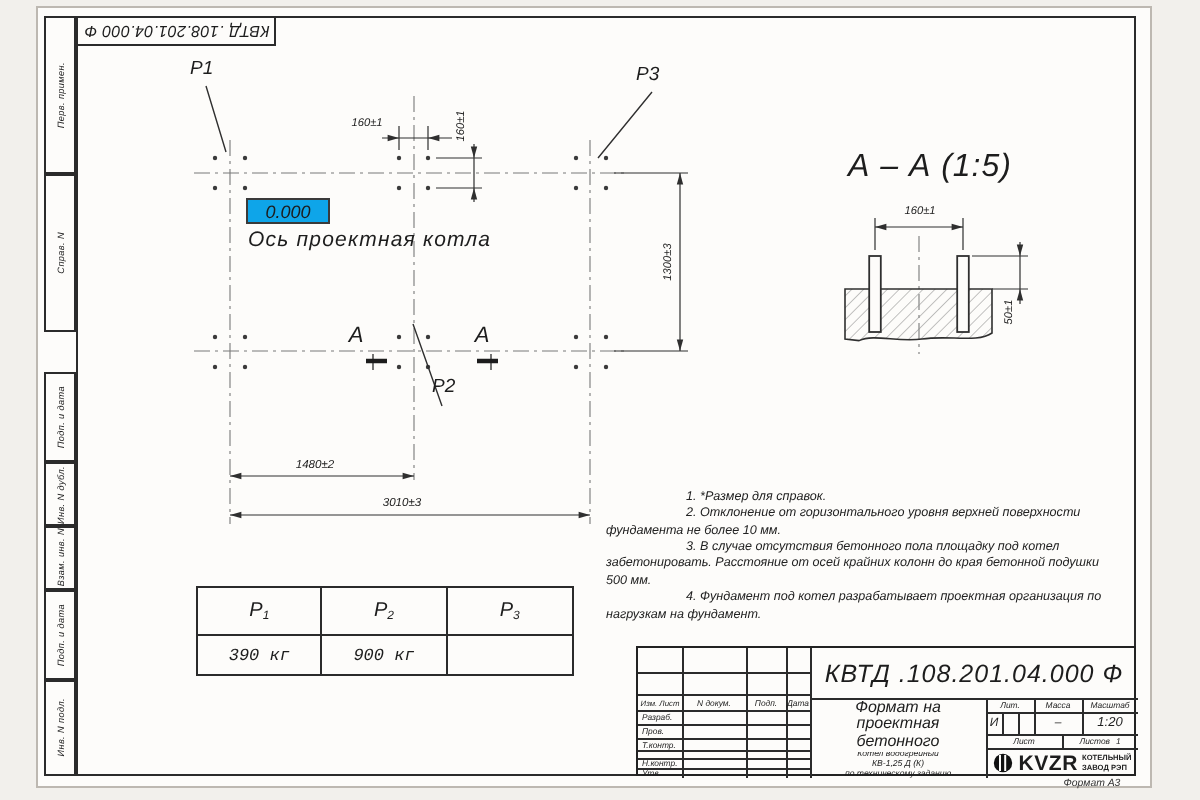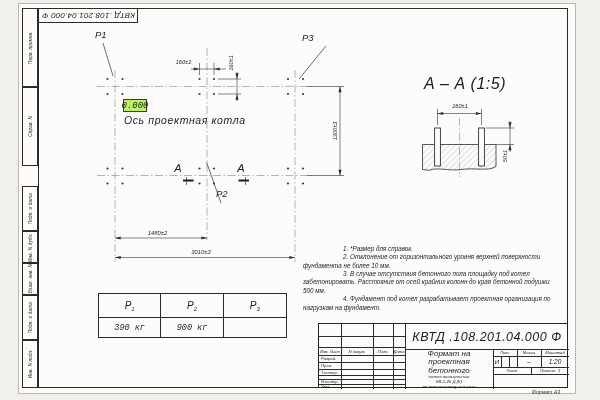--- a/index.html
+++ b/index.html
@@ -10,22 +10,22 @@
   .sheet { left:18px; top:3px; width:558px; height:391px; background:#fdfcfa; border:1px solid #bdb8b1; }
   .frame { left:38px; top:8px; width:530px; height:380px; border:1.3px solid #2b2b2b; }
   .lbl { white-space:nowrap; font-style:italic; color:#1d1d1d; }
   .sidebox { left:22px; width:16px; border:0.9px solid #2b2b2b; display:flex; align-items:center; justify-content:center; background:transparent; }
   .vtext { writing-mode:vertical-rl; transform:rotate(180deg); font-size:4.6px; font-style:italic; color:#222; letter-spacing:.2px; white-space:nowrap; }
   .topstamp { left:38px; top:8px; width:100px; height:15px; border:0.9px solid #2b2b2b; display:flex; align-items:center; justify-content:center; }
   .topstamp span { transform:rotate(180deg); font-size:8px; font-style:italic; white-space:nowrap; letter-spacing:.2px; }
   svg.lines { left:0; top:0; }
   .dim { font-size:5.6px; text-align:center; font-style:italic; }
   .rot { display:flex; align-items:center; justify-content:center; transform:rotate(-90deg); }
-  .elev { left:123px; top:99px; width:24px; height:13px; border:0.8px solid #3a3a3a; background:#bef264;
-          display:flex; align-items:center; justify-content:center; font-size:9px; font-style:italic;font-family:Liberation Mono, monospace; }
+  .elev { left:123px; top:99px; width:42px; height:13px; border:0.8px solid #3a3a3a; background:#0ea5e9;
+          display:flex; align-items:center; justify-content:center; font-size:9px; font-style:italic; }
   .notes { left:303px; top:245px; width:257px; }
   .notes p { font-size:6.3px; font-style:italic; line-height:1.33; text-indent:40px; color:#222; }
   .ltable { left:98px; top:293px; width:189px; height:45px; border:1px solid #2b2b2b; background:#fdfcfa;
             display:grid; grid-template-columns:1fr 1fr 1fr; grid-template-rows:24px 1fr; }
   .ltable .cell { border-right:0.9px solid #2b2b2b; border-bottom:0.9px solid #2b2b2b;
                   display:flex; align-items:center; justify-content:center; font-style:italic; }
   .ltable .cell:nth-child(3n) { border-right:none; }
   .ltable .row2 { border-bottom:none; font-size:8.5px;font-family:Liberation Mono, monospace; }
   .ltable .hdr { font-size:10px; }
   .ltable .sub { font-size:6px; transform:translateY(2.5px); }
@@ -149,21 +149,21 @@
     <g>
       <path d="M422.5 144.5H496V166.5C489 171.5 474 167.5 461 169.5C449 171.3 437 166.8 429.5 170.3L422.5 169.5Z" fill="url(#hatch)" stroke="#2f2f2f" stroke-width="0.8"></path>
     </g>
     <g fill="#fdfcfa" stroke="#2f2f2f" stroke-width="0.9">
       <rect x="434.6" y="128" width="5.8" height="38"></rect>
       <rect x="478.6" y="128" width="5.8" height="38"></rect>
     </g>
   </svg>
 
   <div class="abs lbl" style="left:95px;top:29px;font-size:9.5px;">Р1</div>
-  <div class="abs lbl" style="left:302px;top:32px;font-size:9.5px;font-style:italic;">Р3</div>
+  <div class="abs lbl" style="left:318px;top:32px;font-size:9.5px;font-style:italic;">Р3</div>
   <div class="abs lbl" style="left:216px;top:188px;font-size:9.5px;">Р2</div>
 
   <div class="abs elev">
     <span>0.000</span>
   </div>
   <div class="abs lbl" style="left:124px;top:114px;font-size:10.5px;letter-spacing:.6px;">Ось проектная котла</div>
 
   <div class="abs lbl" style="left:172px;top:162px;width:12px;font-size:11px;text-align:center;">А</div>
   <div class="abs lbl" style="left:235px;top:162px;width:12px;font-size:11px;text-align:center;">А</div>
 
@@ -257,17 +257,29 @@
     <div class="cell" style="left:174px;top:32px;width:8px;height:11px;font-size:6px;">И</div>
     <div class="cell" style="left:198px;top:32px;width:24px;height:11px;font-size:6px;">–</div>
     <div class="cell" style="left:222px;top:32px;width:28px;height:11px;font-size:6.5px;">1:20</div>
 
     <div class="cell" style="left:174px;top:43px;width:38px;height:7px;font-size:4.2px;">Лист</div>
     <div class="cell" style="left:212px;top:43px;width:38px;height:7px;font-size:4.2px;gap:3px;">
       <span>Листов</span>
       <span>1</span>
     </div>
 
+    <div class="cell" style="left:174px;top:50px;width:76px;height:15px;gap:2px;">
+      <svg width="11" height="11" viewBox="0 0 11 11">
+        <circle cx="5.5" cy="5.5" r="4.6" fill="#111"></circle>
+        <line x1="4" y1="1.5" x2="4" y2="9.5" stroke="#fdfcfa" stroke-width="1"></line>
+        <line x1="6.6" y1="1.5" x2="6.6" y2="9.5" stroke="#fdfcfa" stroke-width="1"></line>
+      </svg>
+      <span class="brand">KVZR</span>
+      <span class="brandsub">
+        <span>КОТЕЛЬНЫЙ</span><br>
+        <span>ЗАВОД РЭП</span>
+      </span>
+    </div>
   </div>
 
   <div class="abs fmt">Формат А3</div>
 
 </div>
 
 </body></html>

